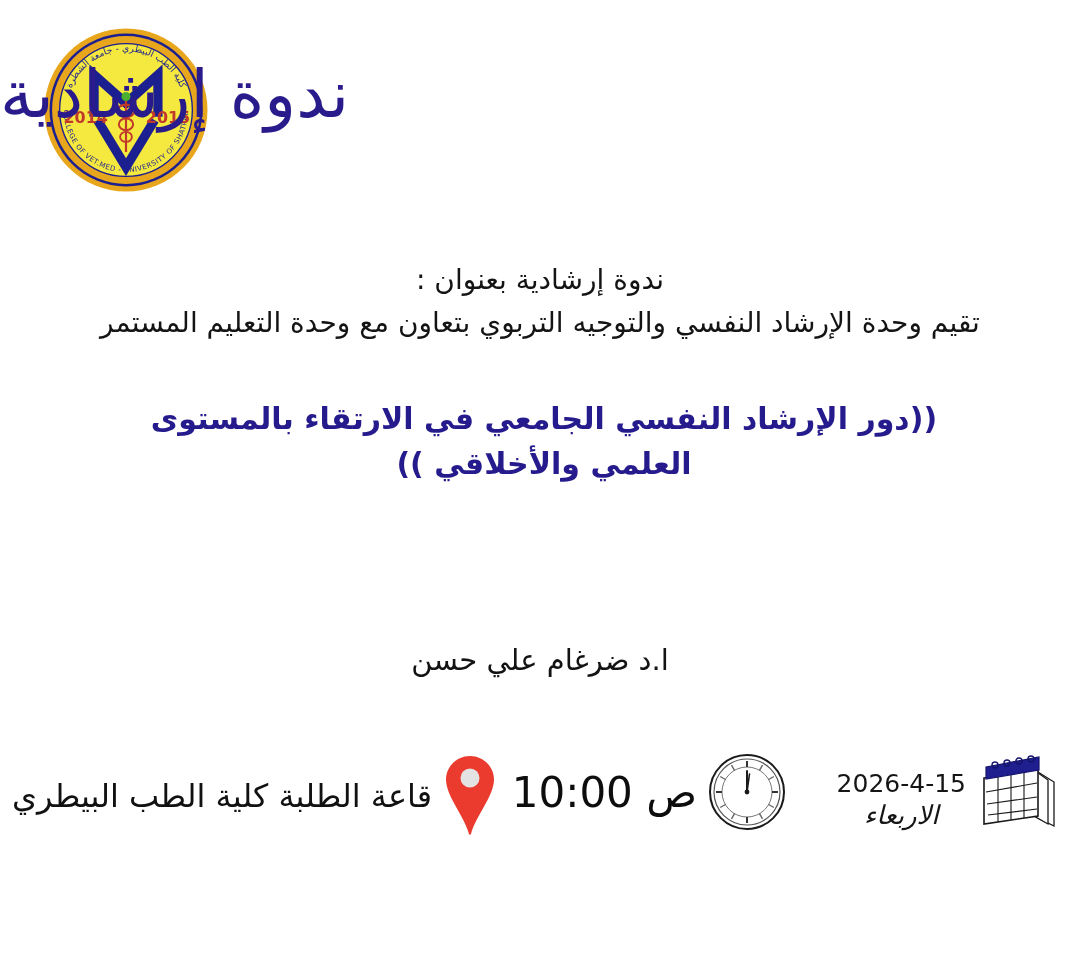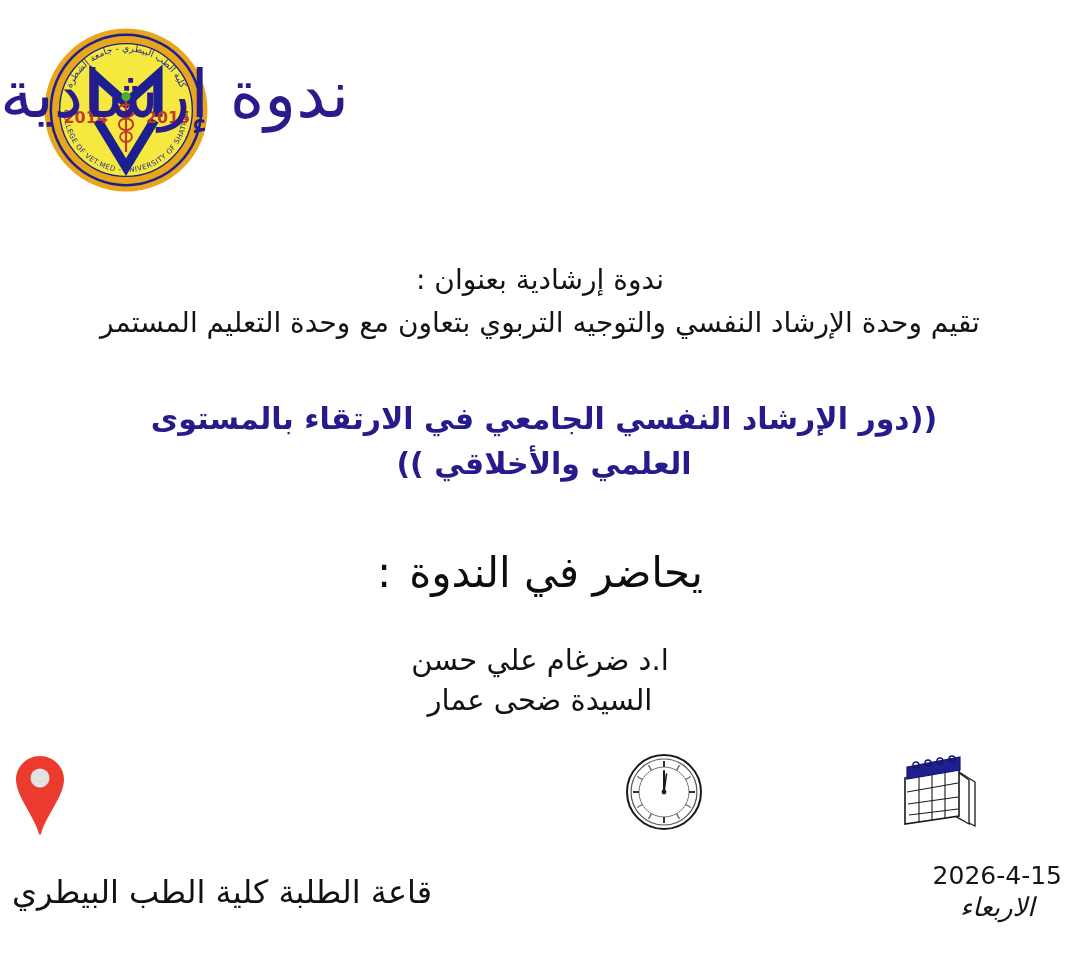--- a/index.html
+++ b/index.html
@@ -111,24 +111,23 @@
     height: 110px;
     direction: rtl;
     display: flex;
     align-items: flex-start;
     justify-content: space-between;
     padding: 0 12px 0 8px;
     box-sizing: border-box;
   }
   .info-item {
     display: flex;
-    align-items: flex-end;
+    align-items: flex-start;
     gap: 10px;
     direction: rtl;
-    flex-direction: column;
   }
 
   .info-icon { flex: 0 0 auto; display: block; }
 
   .date-block {
     display: flex;
     flex-direction: column;
     align-items: center;
     direction: rtl;
     padding-top: 16px;
@@ -212,27 +211,23 @@
 
   <div class="main-title">ندوة إرشادية</div>
 
   <div class="intro">
     <div>ندوة إرشادية بعنوان :</div>
     <div>تقيم وحدة الإرشاد النفسي والتوجيه التربوي بتعاون مع وحدة التعليم المستمر</div>
   </div>
 
   <div class="seminar-title">((دور الإرشاد النفسي الجامعي في الارتقاء بالمستوى العلمي والأخلاقي ))</div>
 
-  <div class="speakers-heading">
-    <span>يحاضر في الندوة</span><span class="colon">:</span>
-  </div>
 
   <div class="speakers">
     <div>ا.د ضرغام علي حسن</div>
-    <div>السيدة ضحى عمار</div>
   </div>
 
   <div class="info-row">
 
     <div class="info-item item-date">
       <svg class="info-icon" width="86" height="82" viewBox="0 0 86 82" aria-hidden="true">
 
         <path d="M62 20 L78 30 L78 74 L62 66 Z" fill="#ffffff" stroke="#1a1a1a" stroke-width="1.3"></path>
         <path d="M58 18 L72 28 L72 72 L58 64 Z" fill="#ffffff" stroke="#1a1a1a" stroke-width="1.3"></path>
 
@@ -272,20 +267,24 @@
           <line x1="55.5" y1="66.8" x2="52.5" y2="61.6"></line>
           <line x1="24.5" y1="66.8" x2="27.5" y2="61.6"></line>
           <line x1="13.2" y1="55.5" x2="18.4" y2="52.5"></line>
           <line x1="13.2" y1="24.5" x2="18.4" y2="27.5"></line>
           <line x1="24.5" y1="13.2" x2="27.5" y2="18.4"></line>
         </g>
         <line x1="40" y1="40" x2="40" y2="19" stroke="#1a1a1a" stroke-width="2" stroke-linecap="round"></line>
         <line x1="40" y1="40" x2="42.5" y2="22" stroke="#1a1a1a" stroke-width="1.6" stroke-linecap="round"></line>
         <circle cx="40" cy="40" r="2.4" fill="#1a1a1a"></circle>
       </svg>
+      <div class="time-text">
+        <span>ص</span>
+        <span class="digits">10:00</span>
+      </div>
     </div>
 
     <div class="info-item item-venue">
       <svg class="info-icon" width="56" height="86" viewBox="0 0 56 86" aria-hidden="true">
         <path d="M28 4 C14.8 4 4 14.6 4 27.6 C4 44 22 64 27 82 C27.3 83 28.7 83 29 82 C34 64 52 44 52 27.6 C52 14.6 41.2 4 28 4 Z" fill="#ea3b2e"></path>
         <circle cx="28" cy="26" r="9.5" fill="#e3e3e3"></circle>
       </svg>
       <div class="venue-text">قاعة الطلبة كلية الطب البيطري</div>
     </div>
 

